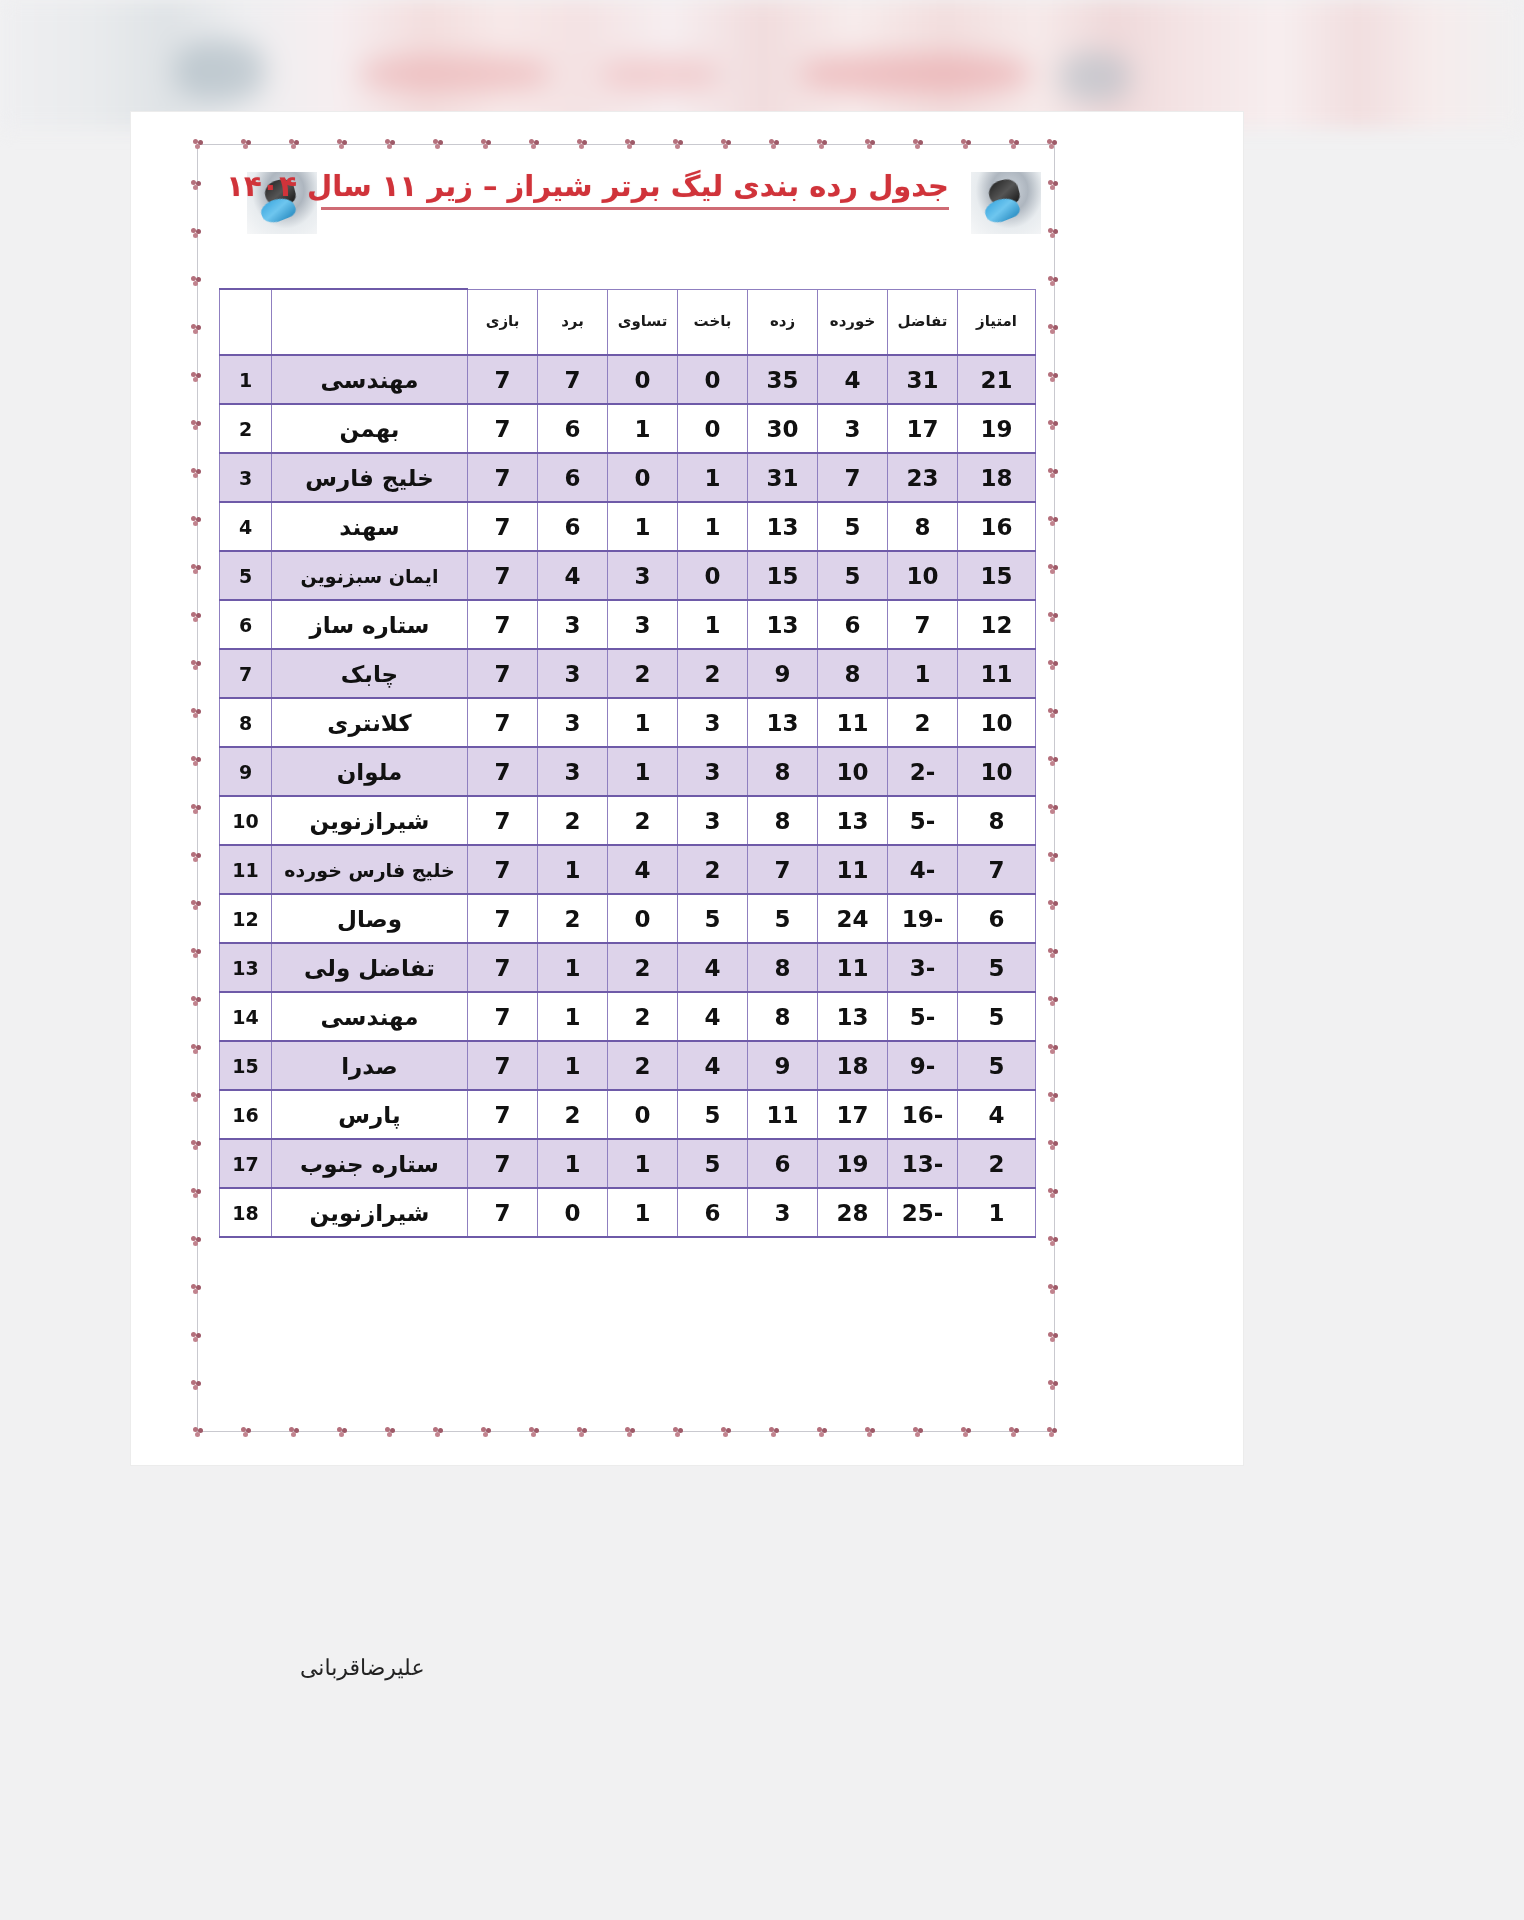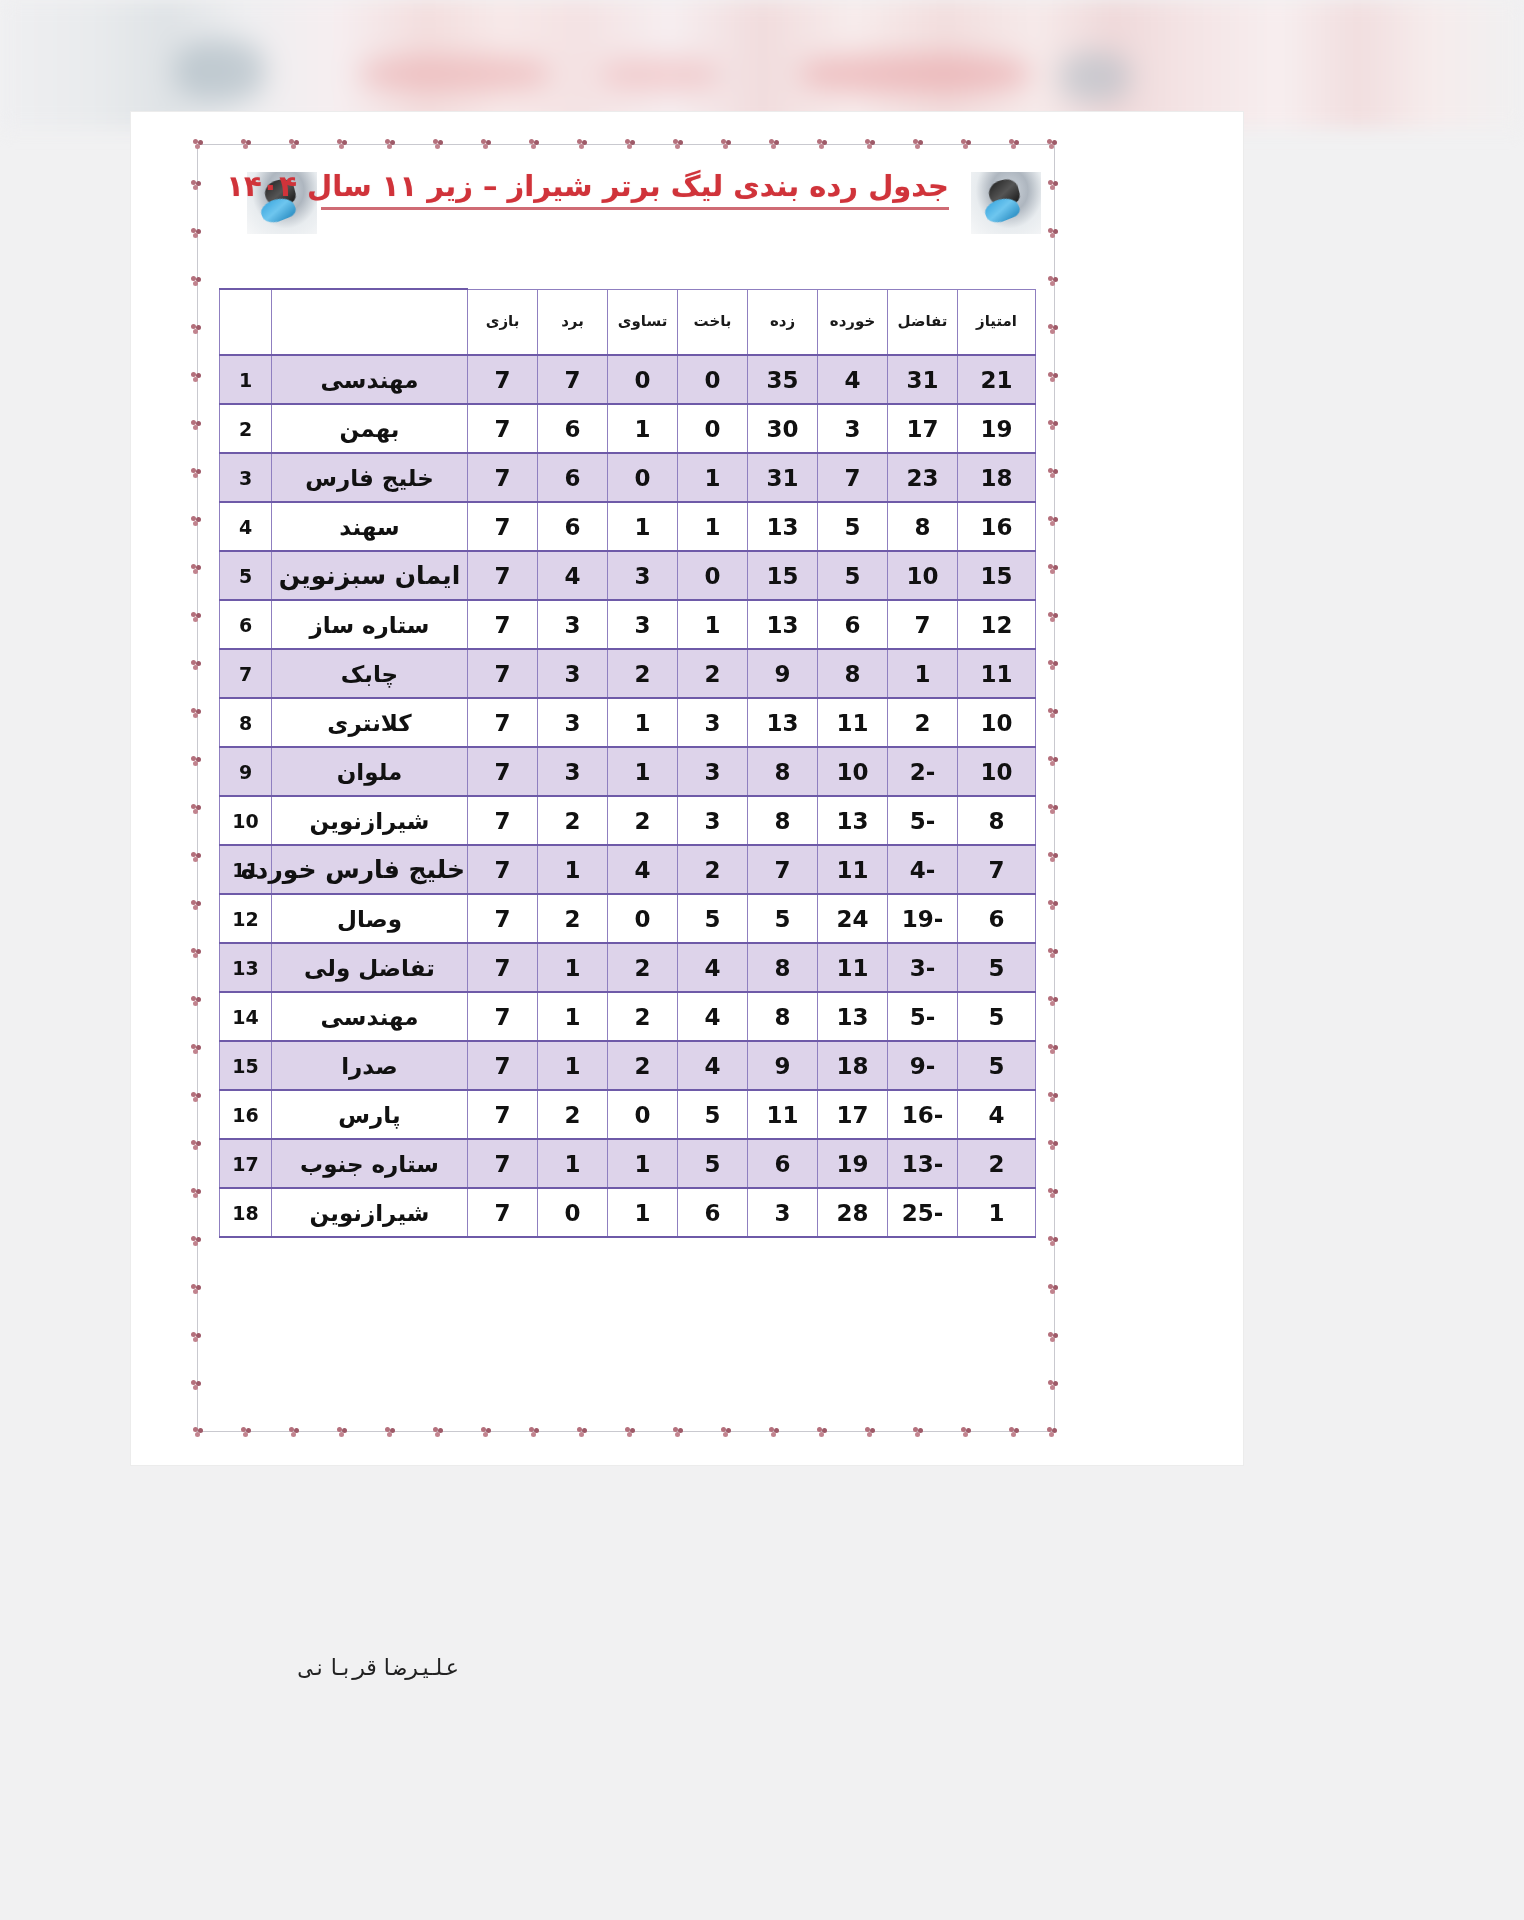--- a/index.html
+++ b/index.html
@@ -202,30 +202,30 @@
   tbody tr.shade td.rank { background: #ddd3ea !important; }
   tbody tr.plain td.rank { background: #ffffff !important; }
 
   td.team {
     font-size: 23px;
     font-weight: bold;
     text-align: center;
     white-space: nowrap;
     letter-spacing: -.3px;
   }
-  td.team.small { font-size: 25px; }
+  td.team.small { font-size: 19px; }
 
   tbody tr.shade td { border-top: 2px solid #6e5aa8; border-bottom: 2px solid #6e5aa8; }
   tbody tr:last-child td { border-bottom: 2px solid #6e5aa8; }
 
   
   .signature {
     position: absolute;
     left: 300px; top: 1655px;
-    font-family: Liberation Mono, monospace;
+    font-family: Liberation Serif, serif;
     font-size: 22px;
     color: #222;
     direction: rtl;
   }
 </style>
 </head>
 <body>
 
 <div id="root">
 

